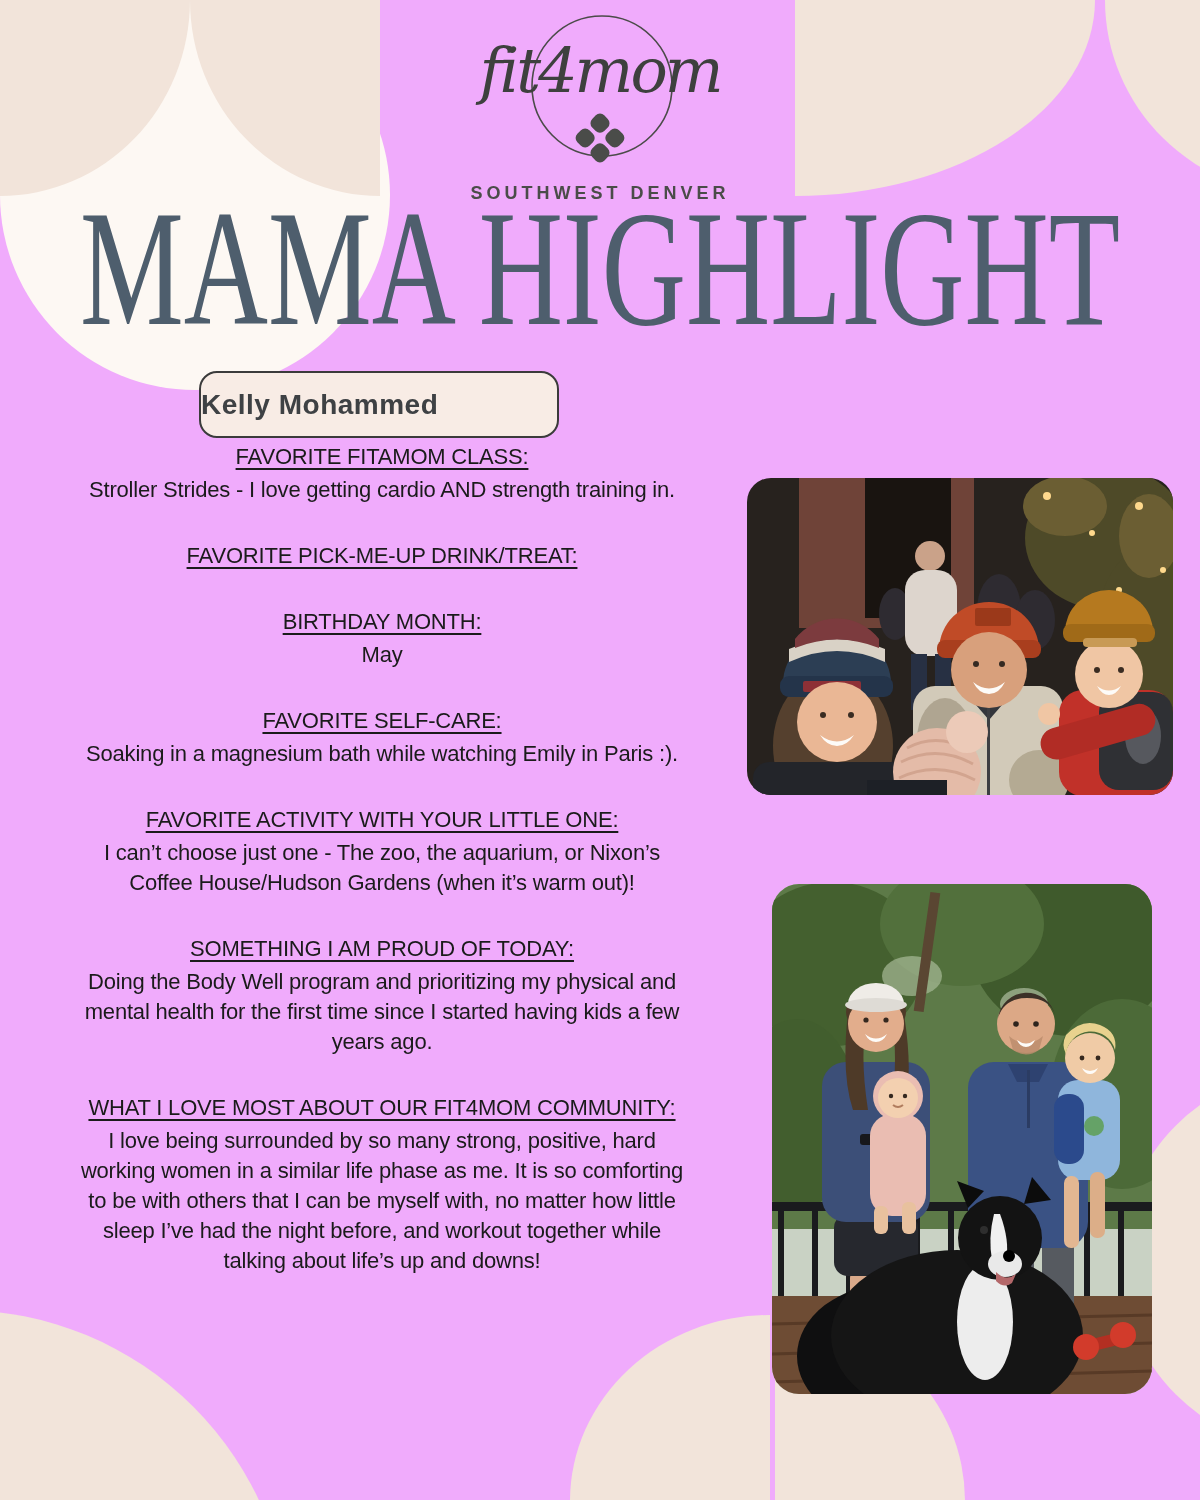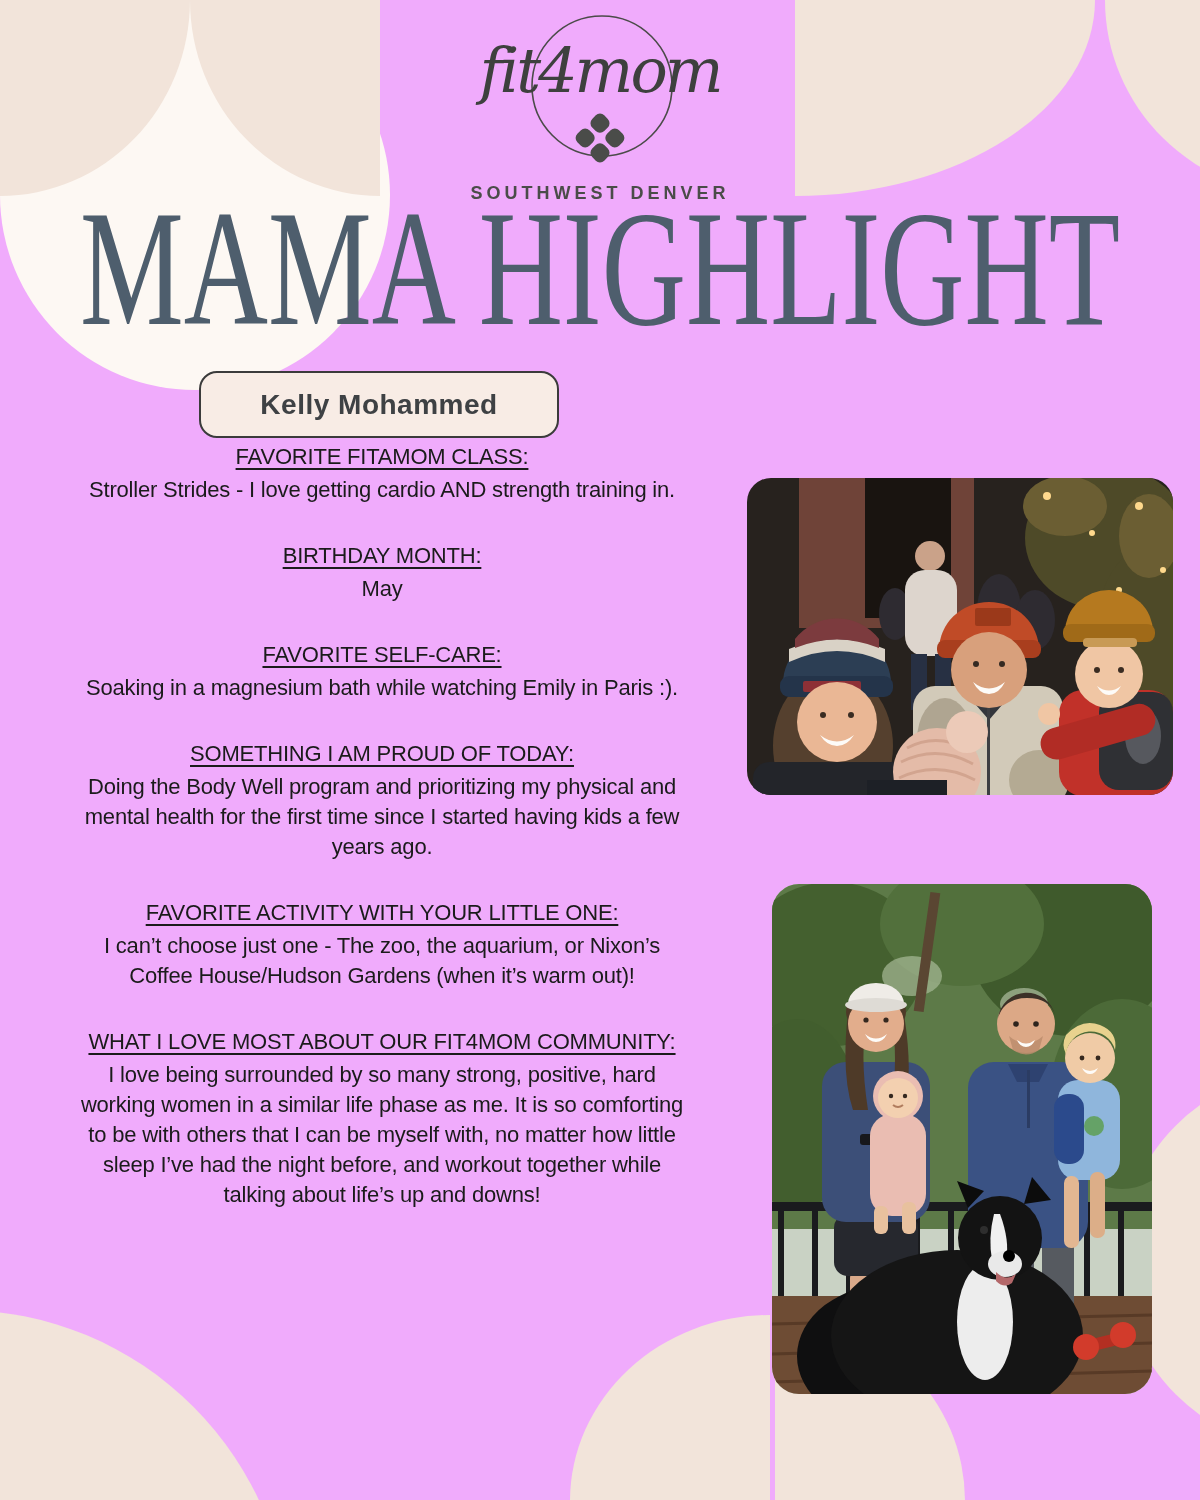--- a/index.html
+++ b/index.html
@@ -28,21 +28,21 @@
   }
   
   .title-svg{position:absolute;left:76px;top:212px;overflow:visible;}
   .title-svg text{
     fill:#4e5e6d;font-family:"Liberation Serif","DejaVu Serif",serif;font-weight:400;
   }
   
   .name-badge{
     position:absolute;left:199px;top:371px;width:356px;height:63px;
     background:#f8ece5;border:2.5px solid #3b3b3b;border-radius:18px;
-    display:flex;align-items:center;justify-content:center;
+    display:flex;align-items:center;
     font-size:28px;font-weight:bold;letter-spacing:.5px;color:#3e4144;
   }
   
   .qa-col{position:absolute;left:8px;top:442px;width:748px;text-align:center;}
   .qa-col section{margin:0 0 36px 0;}
   .qa-col h3{
     margin:0;font-size:22px;font-weight:400;line-height:30px;letter-spacing:-.2px;
     text-decoration:underline;text-underline-offset:4px;text-decoration-thickness:1.5px;
   }
   .qa-col p{
@@ -91,39 +91,40 @@
   <div class="name-badge">
     <span>Kelly Mohammed</span>
   </div>
 
   <div class="qa-col">
     <section>
       <h3>FAVORITE FITAMOM CLASS:</h3>
       <p>Stroller Strides - I love getting cardio AND strength training in.</p>
     </section>
     <section>
+      <h3>FAVORITE PICK-ME-UP DRINK/TREAT:</h3>
     </section>
     <section>
       <h3>BIRTHDAY MONTH:</h3>
       <p>May</p>
     </section>
     <section>
       <h3>FAVORITE SELF-CARE:</h3>
       <p>Soaking in a magnesium bath while watching Emily in Paris :).</p>
+    </section>
+    <section>
+      <h3>FAVORITE ACTIVITY WITH YOUR LITTLE ONE:</h3>
+      <p>I can’t choose just one - The zoo, the aquarium, or Nixon’s
+Coffee House/Hudson Gardens (when it’s warm out)!</p>
     </section>
     <section>
       <h3>SOMETHING I AM PROUD OF TODAY:</h3>
       <p>Doing the Body Well program and prioritizing my physical and
 mental health for the first time since I started having kids a few
 years ago.</p>
-    </section>
-    <section>
-      <h3>FAVORITE ACTIVITY WITH YOUR LITTLE ONE:</h3>
-      <p>I can’t choose just one - The zoo, the aquarium, or Nixon’s
-Coffee House/Hudson Gardens (when it’s warm out)!</p>
     </section>
     <section>
       <h3>WHAT I LOVE MOST ABOUT OUR FIT4MOM COMMUNITY:</h3>
       <p>I love being surrounded by so many strong, positive, hard
 working women in a similar life phase as me. It is so comforting
 to be with others that I can be myself with, no matter how little
 sleep I’ve had the night before, and workout together while
 talking about life’s up and downs!</p>
     </section>
   </div>

